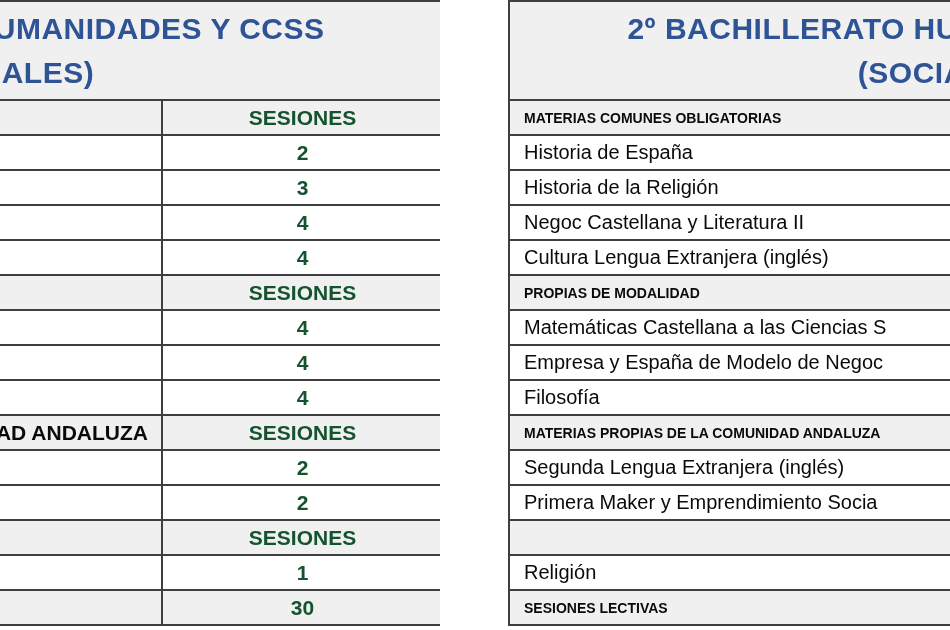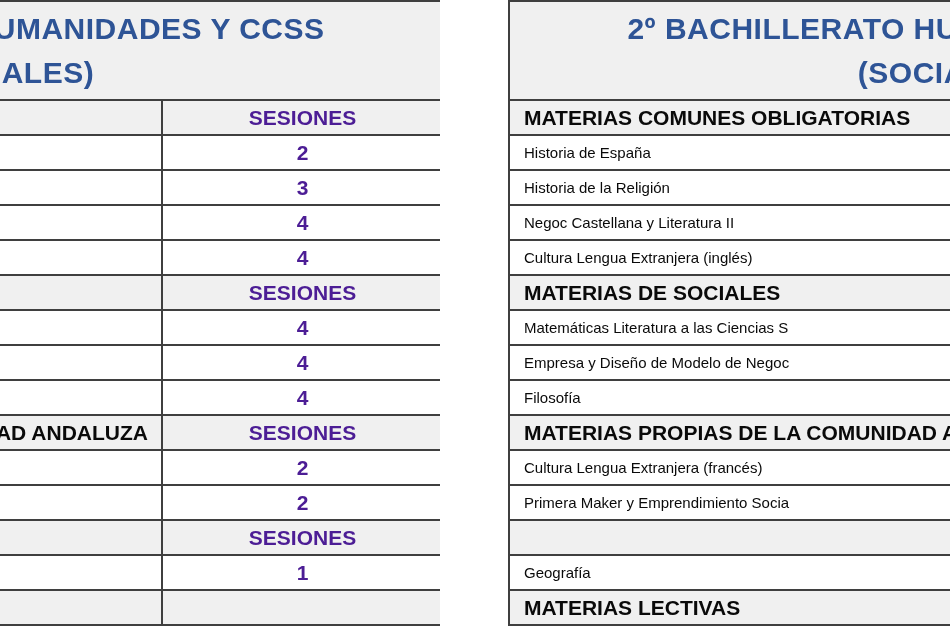--- a/index.html
+++ b/index.html
@@ -41,23 +41,23 @@
 
   .c1 {
     width:595px; box-sizing:border-box;
     border-right:2px solid #3f3f3f;
     position:relative;
     display:flex; align-items:center;
     padding-left:14px; overflow:visible;
   }
   .c2 { flex:1; display:flex; align-items:center; justify-content:center; }
 
-  .lbl { font-size:15px; color:#0a0a0a; white-space:nowrap; }
-  .hdr .lbl { font-size:21px; font-weight:bold; }
-  .val { font-size:21px; font-weight:bold; color:#4c1d95; white-space:nowrap; }
+  .lbl { font-size:20px; color:#0a0a0a; white-space:nowrap; }
+  .hdr .lbl { font-size:14px; font-weight:bold; }
+  .val { font-size:21px; font-weight:bold; color:#14532d; white-space:nowrap; }
 
   .tail {
     position:absolute; right:13px; top:50%;
     transform:translateY(-50%);
     font-size:21px; font-weight:bold; color:#0a0a0a;
     white-space:nowrap;
   }
 </style>
 </head>
 <body>
@@ -150,20 +150,23 @@
         </div>
     </div>
     <div class="row">
       <div class="c1"></div>
       <div class="c2">
           <span class="val">1</span>
         </div>
     </div>
     <div class="row hdr">
       <div class="c1"></div>
+      <div class="c2">
+          <span class="val">30</span>
+        </div>
     </div>
   </div>
 </div>
 
 <div class="crop" id="crop-right">
   <div class="tbl">
     <div class="title-row">
       <div>2º BACHILLERATO HUMANIDADES Y CCSS</div>
       <div>(SOCIALES)</div>
     </div>
@@ -193,72 +196,72 @@
 
     </div>
     <div class="row">
       <div class="c1">
           <span class="lbl">Cultura Lengua Extranjera (inglés)</span>
         </div>
 
     </div>
     <div class="row hdr">
       <div class="c1">
-          <span class="lbl">MATERIAS DE SOCIALES</span>
-        </div>
-
-    </div>
-    <div class="row">
-      <div class="c1">
-          <span class="lbl">Matemáticas Literatura a las Ciencias S</span>
-        </div>
-
-    </div>
-    <div class="row">
-      <div class="c1">
-          <span class="lbl">Empresa y Diseño de Modelo de Negoc</span>
+          <span class="lbl">PROPIAS DE MODALIDAD</span>
+        </div>
+
+    </div>
+    <div class="row">
+      <div class="c1">
+          <span class="lbl">Matemáticas Castellana a las Ciencias S</span>
+        </div>
+
+    </div>
+    <div class="row">
+      <div class="c1">
+          <span class="lbl">Empresa y España de Modelo de Negoc</span>
         </div>
 
     </div>
     <div class="row">
       <div class="c1">
           <span class="lbl">Filosofía</span>
         </div>
 
     </div>
     <div class="row hdr">
       <div class="c1">
           <span class="lbl">MATERIAS PROPIAS DE LA COMUNIDAD ANDALUZA</span>
         </div>
 
     </div>
     <div class="row">
       <div class="c1">
-          <span class="lbl">Cultura Lengua Extranjera (francés)</span>
+          <span class="lbl">Segunda Lengua Extranjera (inglés)</span>
         </div>
 
     </div>
     <div class="row">
       <div class="c1">
           <span class="lbl">Primera Maker y Emprendimiento Socia</span>
         </div>
 
     </div>
     <div class="row hdr">
       <div class="c1">
           <span class="lbl"></span>
         </div>
 
     </div>
     <div class="row">
       <div class="c1">
-          <span class="lbl">Geografía</span>
-        </div>
-
-    </div>
-    <div class="row hdr">
-      <div class="c1">
-          <span class="lbl">MATERIAS LECTIVAS</span>
+          <span class="lbl">Religión</span>
+        </div>
+
+    </div>
+    <div class="row hdr">
+      <div class="c1">
+          <span class="lbl">SESIONES LECTIVAS</span>
         </div>
 
     </div>
   </div>
 </div>
 
 </body></html>

